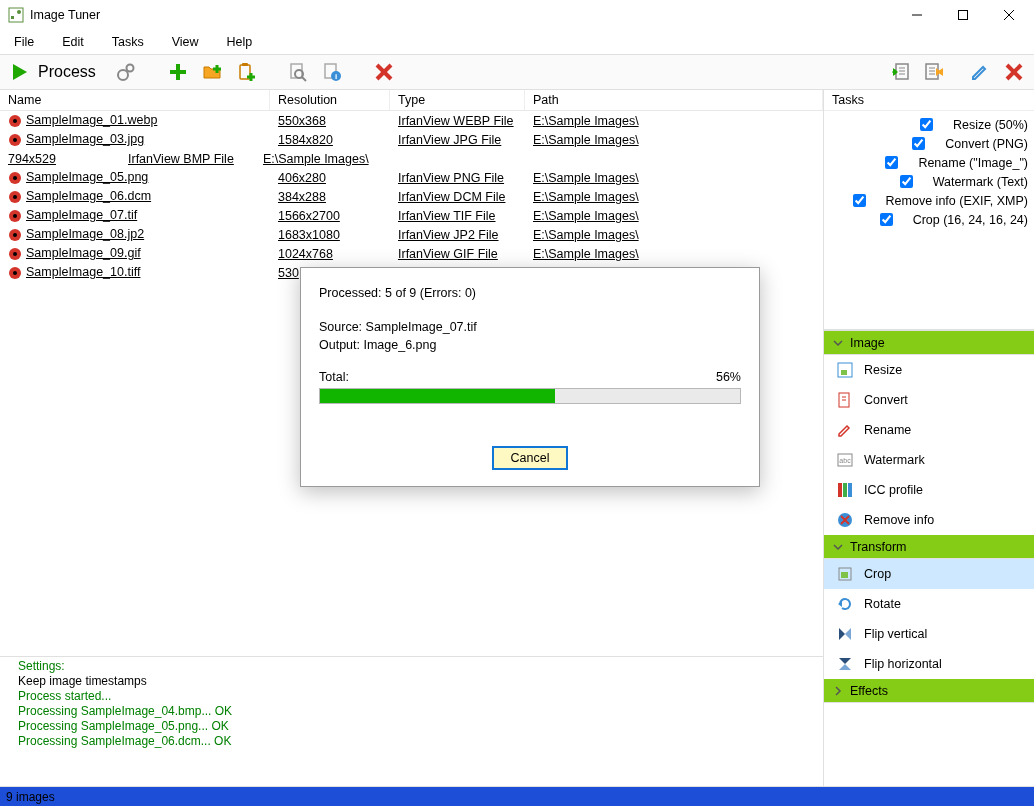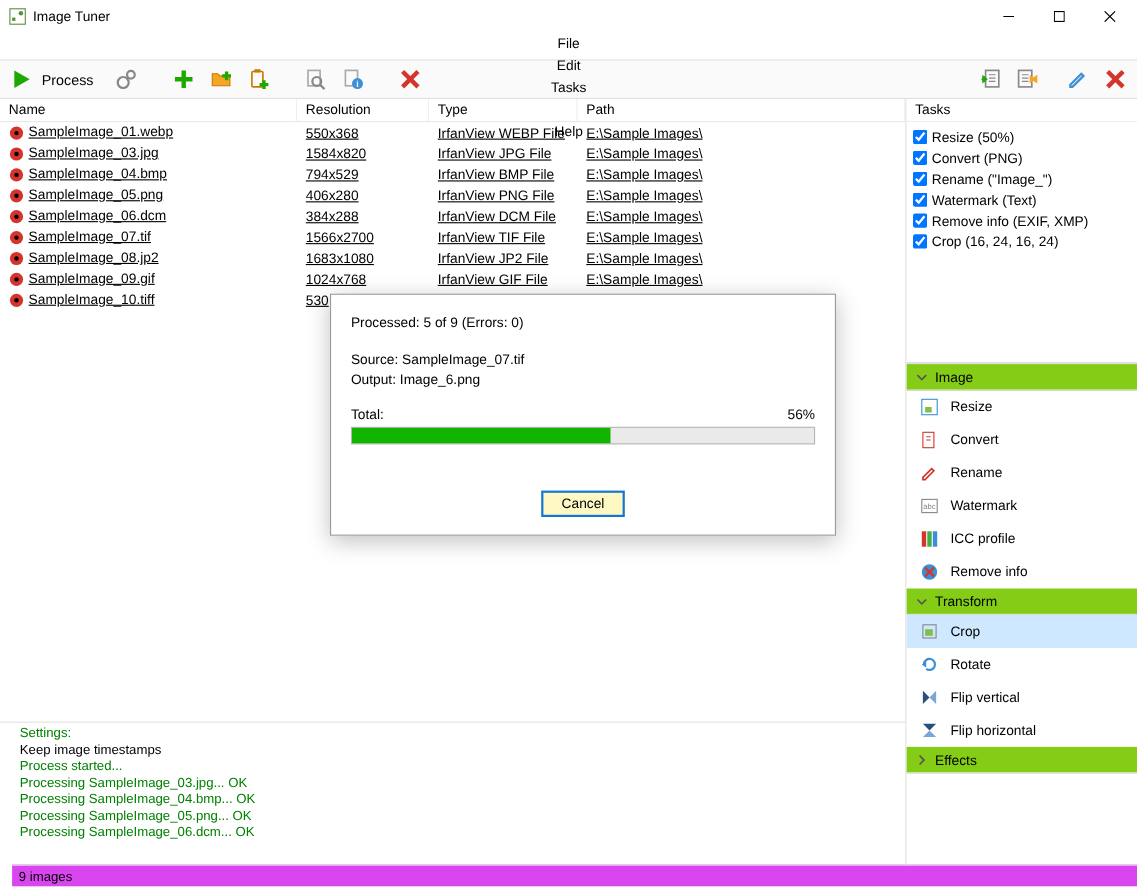--- a/index.html
+++ b/index.html
@@ -2,21 +2,21 @@
 <html><head>
 <meta charset="utf-8">
 <style>
   * { box-sizing: border-box; font-family: "Segoe UI", Tahoma, sans-serif; }
   body { margin:0; padding:0; width:1034px; height:806px; background:#fff; overflow:hidden; font-size:12.5px; color:#000; position:relative;}
   .titlebar { height:30px; display:flex; align-items:center; padding:0 2px; background:#fff; border-bottom:1px solid #fff;}
   .titlebar .app-icon { width:16px; height:16px; margin:0 6px;}
   .titlebar .title { flex:1; }
   .win-controls { display:flex; }
   .win-btn { width:46px; height:30px; display:flex; align-items:center; justify-content:center; color:#333;}
-  .menubar { height:24px; display:flex; align-items:center; padding:0 6px; gap:0;flex-direction:column;}
+  .menubar { height:24px; display:flex; align-items:center; padding:0 6px; gap:12px;}
   .menu-item { padding:3px 8px; }
   .toolbar { height:36px; border-top:1px solid #e0e0e0; border-bottom:1px solid #e0e0e0; background:#fafafa; display:flex; align-items:center; padding:0 6px; gap:6px;}
   .toolbar .spacer { flex:1; }
   .tb-btn { width:28px; height:28px; display:flex; align-items:center; justify-content:center; border-radius:2px;}
   .process-btn { display:flex; align-items:center; gap:8px; padding:0 10px 0 4px; height:28px;}
   .main { display:flex; height:calc(100% - 30px - 24px - 36px - 20px); }
   .left-pane { flex:1; display:flex; flex-direction:column; border-right:1px solid #e0e0e0;}
   .file-table { flex:1; overflow:hidden; position:relative;}
   .table-header { display:flex; border-bottom:1px solid #e8e8e8; background:#fff;}
   .th { padding:3px 8px; border-right:1px solid #eee; font-weight:400; text-align:left; position:relative;}
@@ -25,27 +25,27 @@
   .tr { display:flex; height:19px; align-items:center;text-decoration:underline;}
   .td { padding:0 8px; overflow:hidden; white-space:nowrap;}
   .file-ico { width:14px; height:14px; margin-right:4px; display:inline-block; vertical-align:middle;}
   .log-pane { height:130px; border-top:1px solid #e0e0e0; overflow-y:scroll; font-size:12px; padding:2px 18px; line-height:15px;}
   .log-line.green { color:#008000;}
   .log-line.black { color:#000;}
   .right-pane { width:210px; display:flex; flex-direction:column;}
   .tasks-pane { border-bottom:1px solid #e0e0e0;}
   .section-header { padding:3px 8px; border-bottom:1px solid #eee; }
   .task-list { padding:4px 6px;}
-  .task-row { display:flex; align-items:center; gap:4px; height:19px;}
+  .task-row { display:flex; align-items:center; gap:20px; height:19px;justify-content:flex-end;}
   .task-row input {margin:0 0 0 0; }
   .accordion { flex:1; overflow:auto; border-top:1px solid #e0e0e0;}
   .acc-head { height:24px; display:flex; align-items:center; gap:6px; padding:0 8px; background:#84cc16; border-bottom:1px solid #e0e0e0;}
   .acc-item { height:30px; display:flex; align-items:center; gap:10px; padding:0 12px;}
   .acc-item.selected { background:#cde8ff;}
-  .statusbar { height:20px; border-top:1px solid #e0e0e0; background:#d946ef; display:flex; align-items:center; padding:0 6px; font-size:12px;margin-left:11px;}
+  .statusbar { height:20px; border-top:1px solid #e0e0e0; background:#1d4ed8; display:flex; align-items:center; padding:0 6px; font-size:12px;}
   
   .dialog { position:absolute; left:300px; top:267px; width:460px; background:#fff; border:1px solid #9a9a9a; box-shadow:0 5px 20px rgba(0,0,0,.25); padding:14px 18px 16px;}
   .dlg-line{ margin:4px 0;}
   .dlg-sep { height:12px;}
   .prog-row{ display:flex; justify-content:space-between; margin-top:18px;}
   .progress-outer{ height:16px; border:1px solid #b7b7b7; background:#eaeaea; margin-top:4px;}
   .progress-inner{ height:100%; background:#11b500;}
   .dlg-btn{ width:76px; height:24px; border:2px solid #1177d7; background:#fef9c3; display:flex; align-items:center; justify-content:center; margin:30px auto 0;}
   svg { display:block;}
   .chev { width:12px; height:12px;}
@@ -88,21 +88,21 @@
   <div class="menu-item">Tasks</div>
   <div class="menu-item">View</div>
   <div class="menu-item">Help</div>
 </div>
 
 <div class="toolbar">
   <div class="process-btn">
     <svg width="20" height="20" viewBox="0 0 20 20">
         <polygon points="3,2 17,10 3,18" fill="#1ea800"></polygon>
       </svg>
-    <span style="font-size:13px;">Process</span>
+    <span style="font-size:16px;">Process</span>
   </div>
   <div class="tb-btn">
     <svg width="20" height="20" viewBox="0 0 20 20">
         <circle cx="7" cy="13" r="5" fill="none" stroke="#888" stroke-width="2"></circle>
         <circle cx="14" cy="6" r="3.5" fill="none" stroke="#888" stroke-width="2"></circle>
       </svg>
   </div>
   <div style="width:12px"></div>
   <div class="tb-btn">
     <svg width="20" height="20" viewBox="0 0 20 20">
@@ -204,24 +204,20 @@
           <div class="tr">
             <div class="td col-name"><span class="file-ico"><svg width="14" height="14" viewBox="0 0 14 14">
                   <circle cx="7" cy="7" r="6" fill="#d4352b"></circle>
                   <circle cx="7" cy="7" r="2" fill="#000"></circle>
                 </svg></span><span>SampleImage_03.jpg</span></div>
             <div class="td col-res">1584x820</div>
             <div class="td col-type">IrfanView JPG File</div>
             <div class="td col-path">E:\Sample Images\</div>
           </div>
           <div class="tr">
-            <div class="td col-name"><span class="file-ico"><svg width="14" height="14" viewBox="0 0 14 14">
-                  <circle cx="7" cy="7" r="6" fill="#d4352b"></circle>
-                  <circle cx="7" cy="7" r="2" fill="#000"></circle>
-                </svg></span><span>SampleImage_04.bmp</span></div>
             <div class="td col-res">794x529</div>
             <div class="td col-type">IrfanView BMP File</div>
             <div class="td col-path">E:\Sample Images\</div>
           </div>
           <div class="tr">
             <div class="td col-name"><span class="file-ico"><svg width="14" height="14" viewBox="0 0 14 14">
                   <circle cx="7" cy="7" r="6" fill="#d4352b"></circle>
                   <circle cx="7" cy="7" r="2" fill="#000"></circle>
                 </svg></span><span>SampleImage_05.png</span></div>
             <div class="td col-res">406x280</div>
@@ -272,21 +268,20 @@
             <div class="td col-res">530</div>
             <div class="td col-type"></div>
             <div class="td col-path"></div>
           </div>
         </div>
     </div>
     <div class="log-pane" id="log-pane">
         <div class="log-line green">Settings:</div>
         <div class="log-line black"> Keep image timestamps</div>
         <div class="log-line green">Process started...</div>
-        <div class="log-line green">Processing SampleImage_03.jpg... OK</div>
         <div class="log-line green">Processing SampleImage_04.bmp... OK</div>
         <div class="log-line green">Processing SampleImage_05.png... OK</div>
         <div class="log-line green">Processing SampleImage_06.dcm... OK</div>
       </div>
   </div>
 
   <div class="right-pane">
     <div class="tasks-pane" style="height:240px;">
       <div class="section-header">Tasks</div>
       <div class="task-list" id="task-list">

